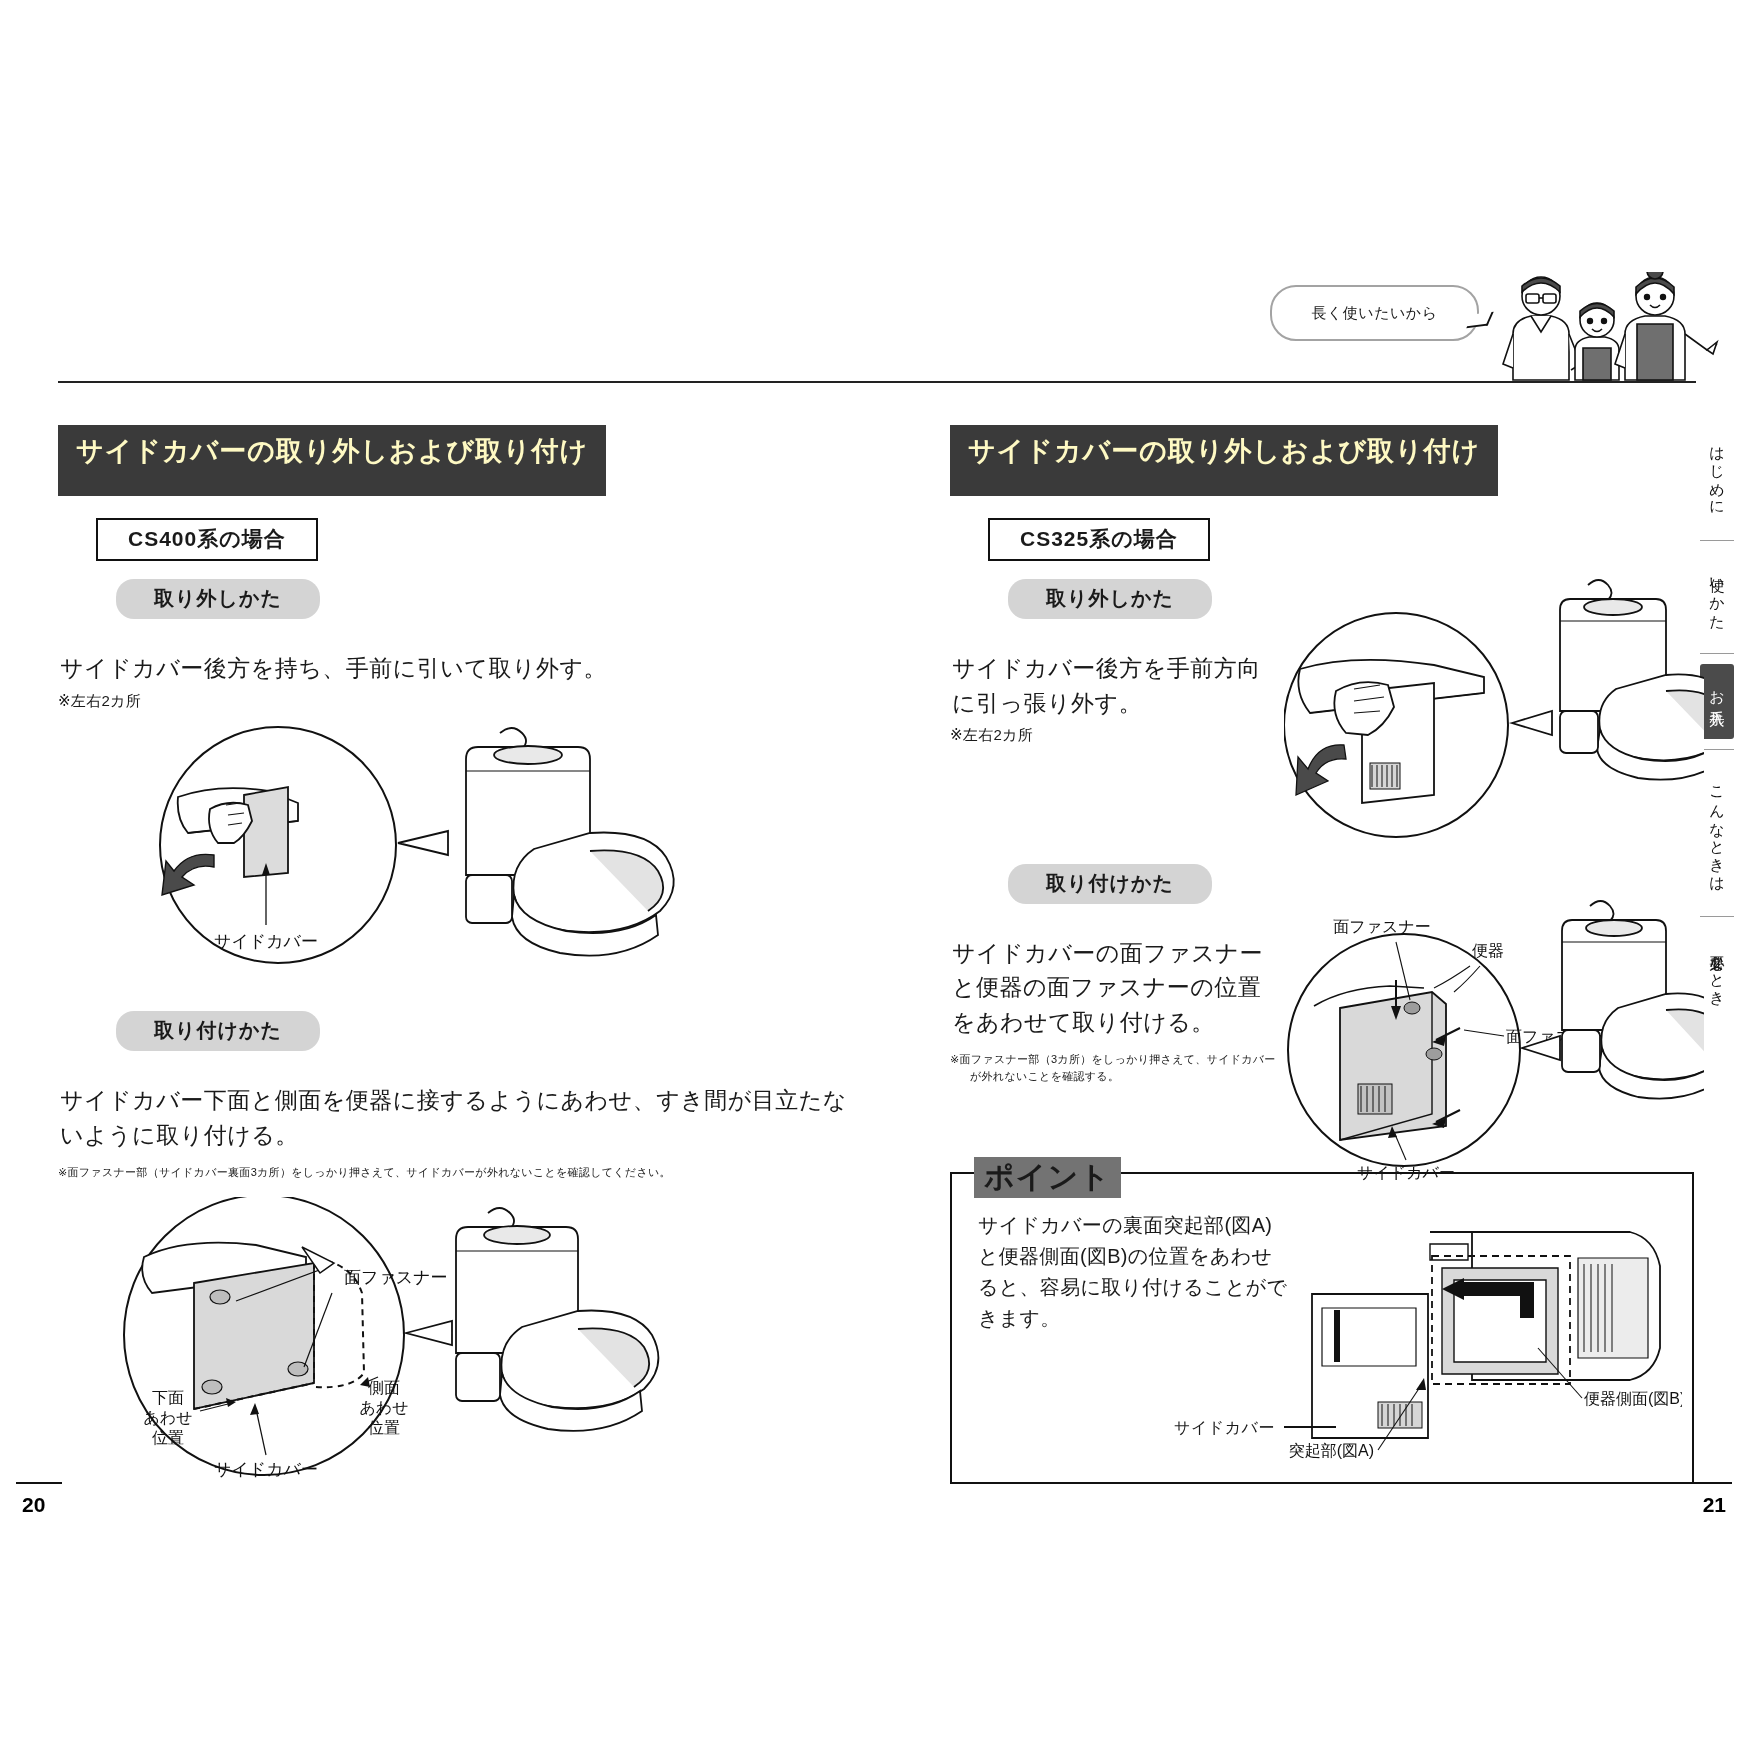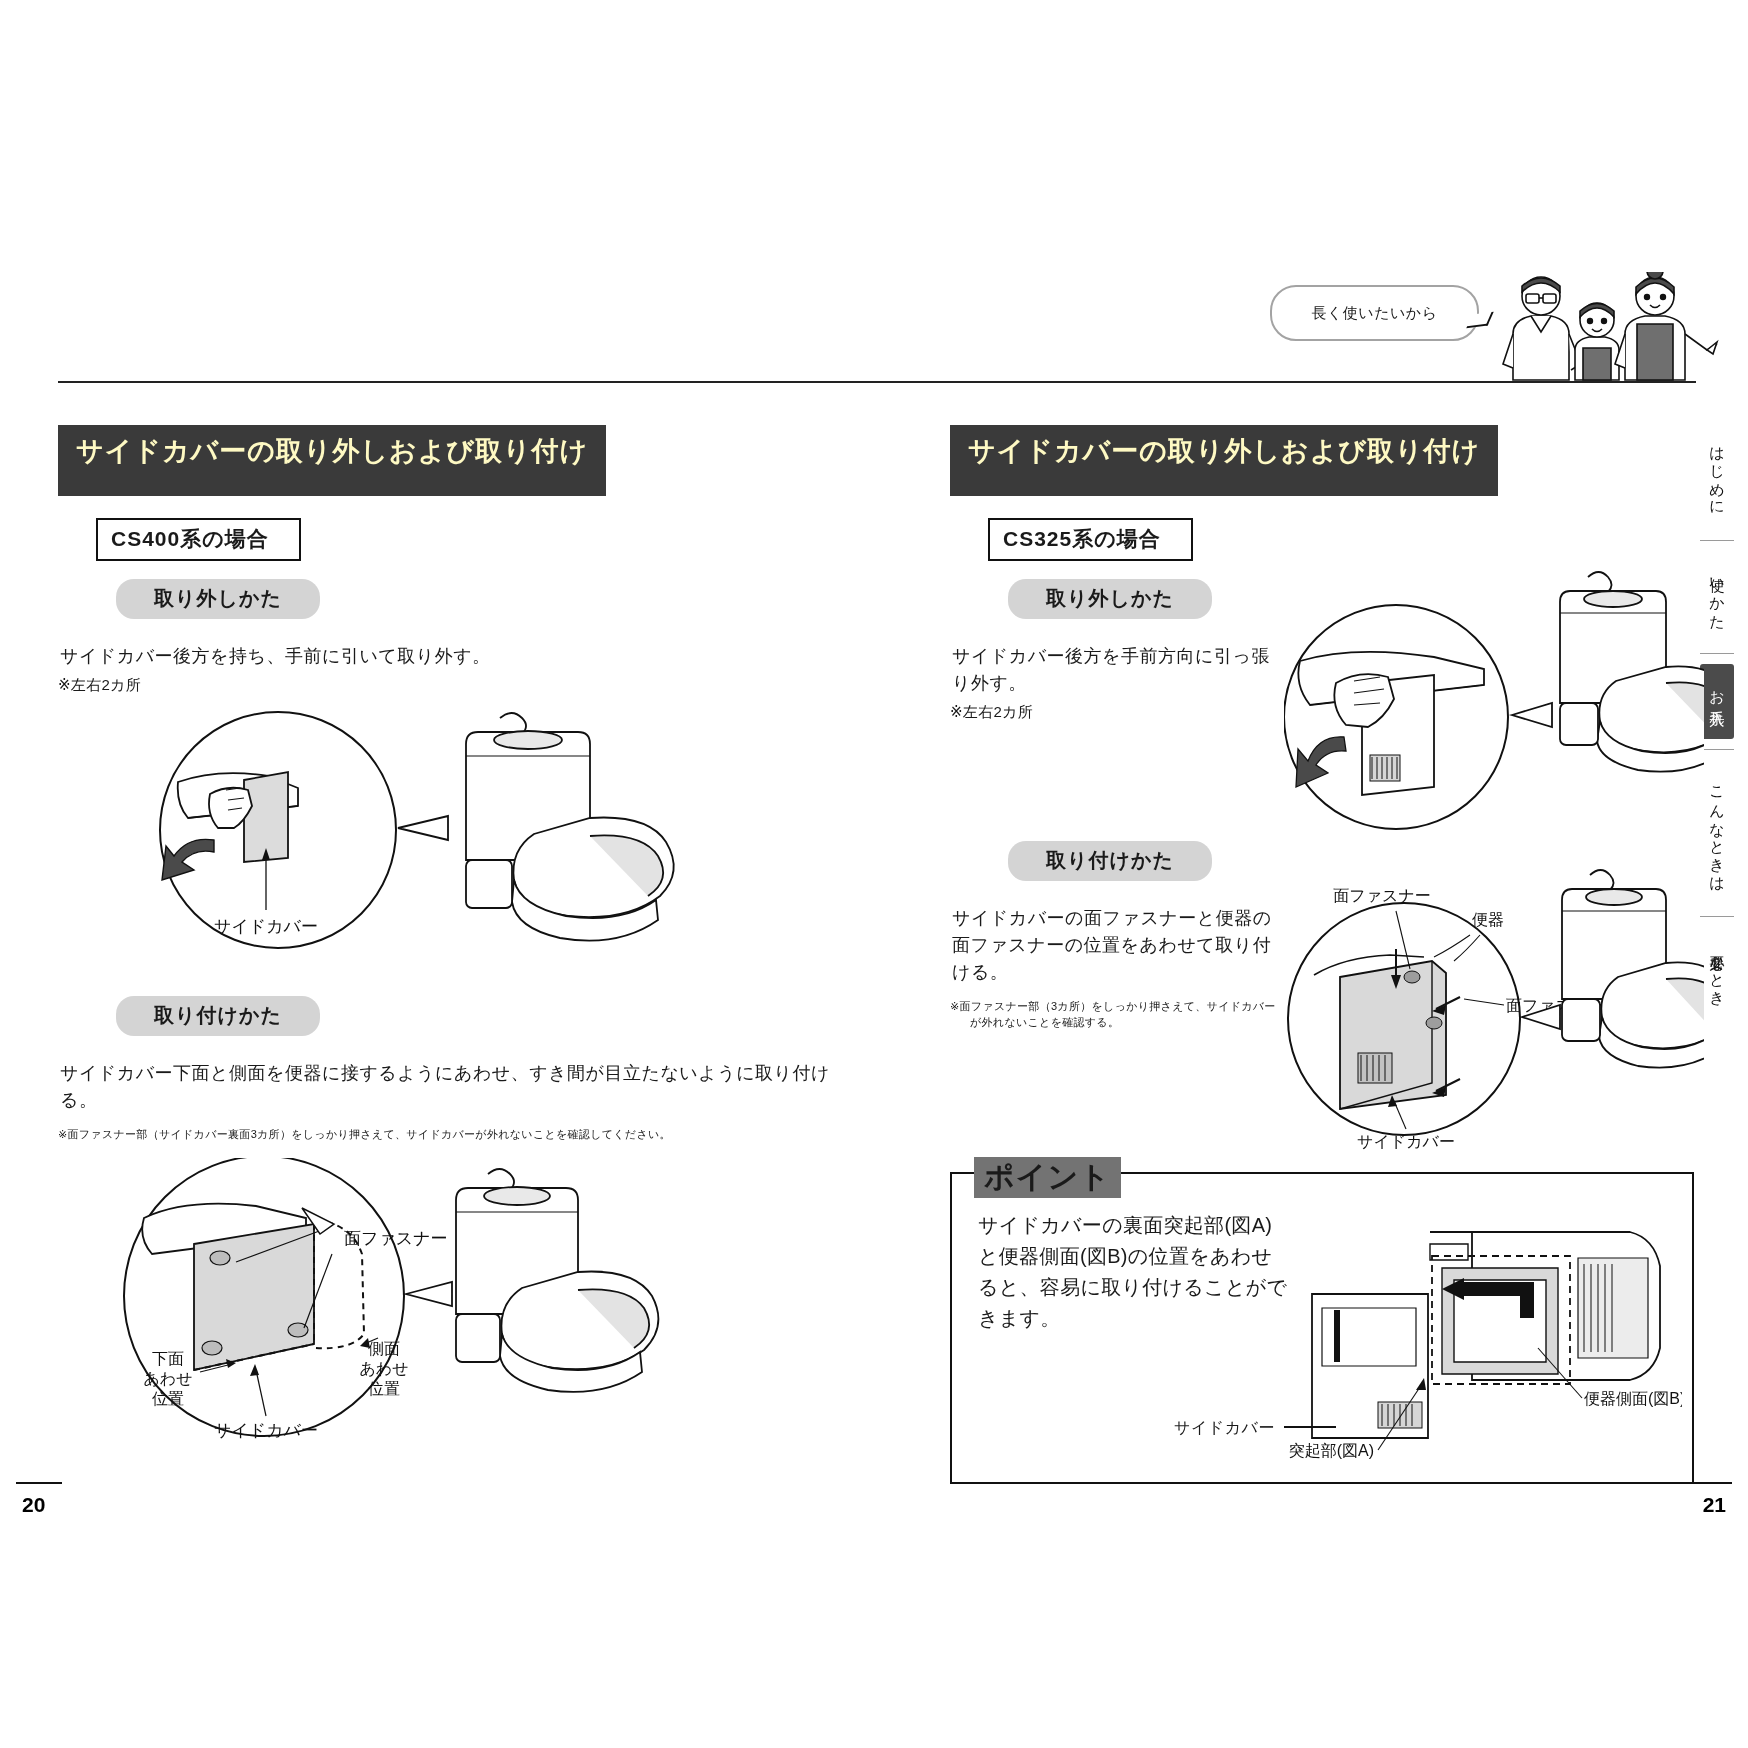--- a/index.html
+++ b/index.html
@@ -126,38 +126,38 @@
     display: inline-block;
   }
   .sub-model {
     margin-top: 22px;
     margin-left: 38px;
     border: 2px solid #111;
     background: #fff;
     display: inline-block;
     font-size: 21px;
     font-weight: bold;
-    padding: 5px 30px 6px 13px;
+    padding: 5px 30px 6px 30px;
     letter-spacing: 1px;
   }
   .pill {
     margin-top: 18px;
     margin-left: 58px;
     background: #d4d4d4;
     border-radius: 18px;
     display: inline-block;
     font-size: 20px;
     font-weight: bold;
     padding: 6px 38px 7px 38px;
     letter-spacing: 1px;
   }
   .body-text {
-    font-size: 18px;
+    font-size: 23px;
     line-height: 1.5;
-    margin-top: 24px;
+    margin-top: 32px;
     margin-left: 2px;
     letter-spacing: 0.5px;
   }
   .note-small {
     font-size: 15px;
     line-height: 1.45;
     margin-top: 4px;
     letter-spacing: 0.3px;
   }
   .note-med {

